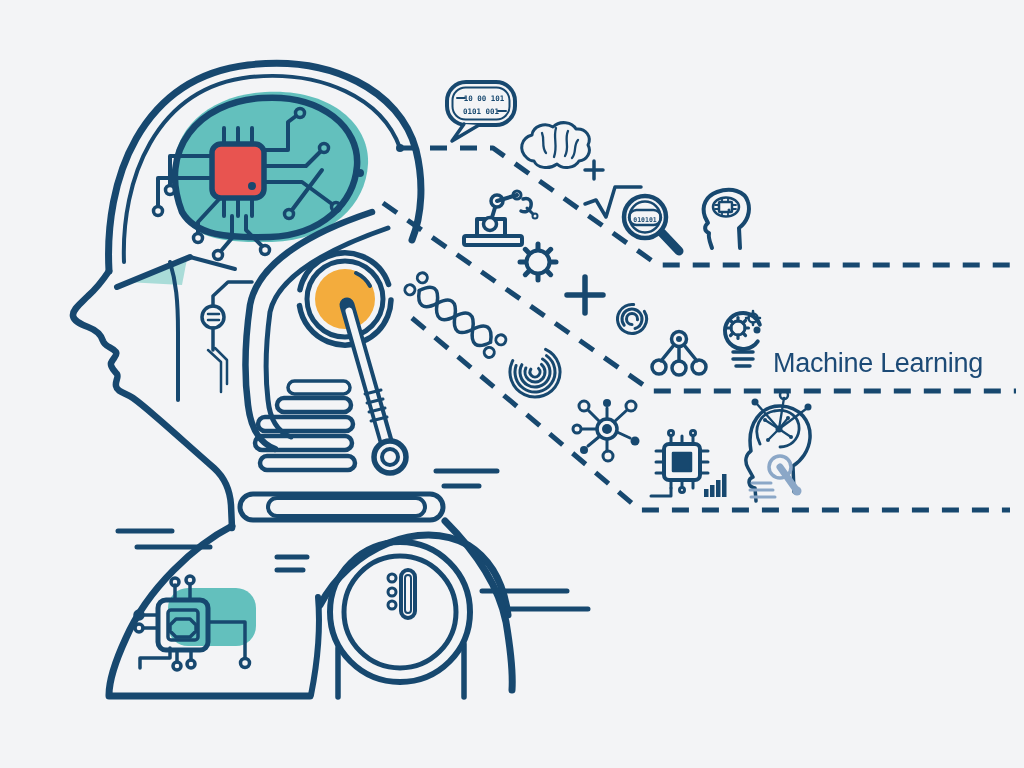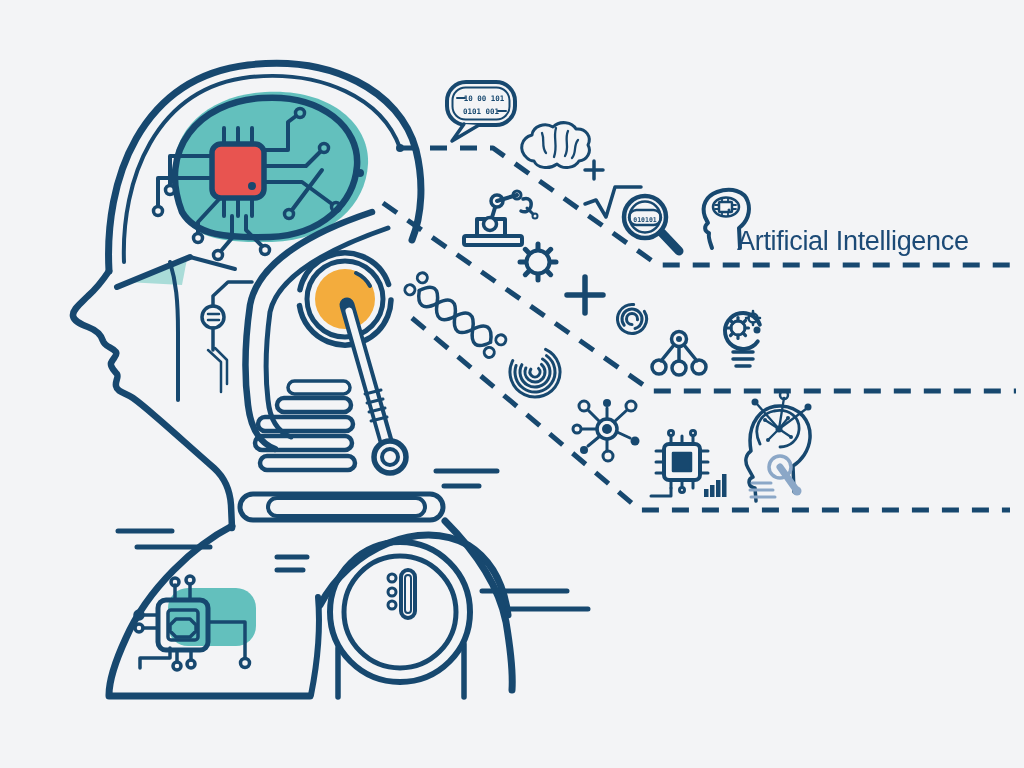--- a/index.html
+++ b/index.html
@@ -310,14 +310,14 @@
     <circle cx="808" cy="407" r="3.5" fill="#17486f" stroke="none"></circle>
     <g stroke="#8ba7c7">
       <circle cx="780" cy="467" r="11" stroke-width="3.5"></circle>
       <line x1="780" y1="467" x2="797" y2="491" stroke-width="7"></line>
       <circle cx="797" cy="491" r="4.5" fill="#8ba7c7" stroke="none"></circle>
       <path d="M752,483 H771 M750,490 H773 M751,497 H775" stroke-width="3"></path>
     </g>
   </g>
 </svg>
 
-  <div class="label ai">Artificial Intelligence</div>
+  <div class="label ml">Machine Learning</div>
 </div>
 
 </body></html>

